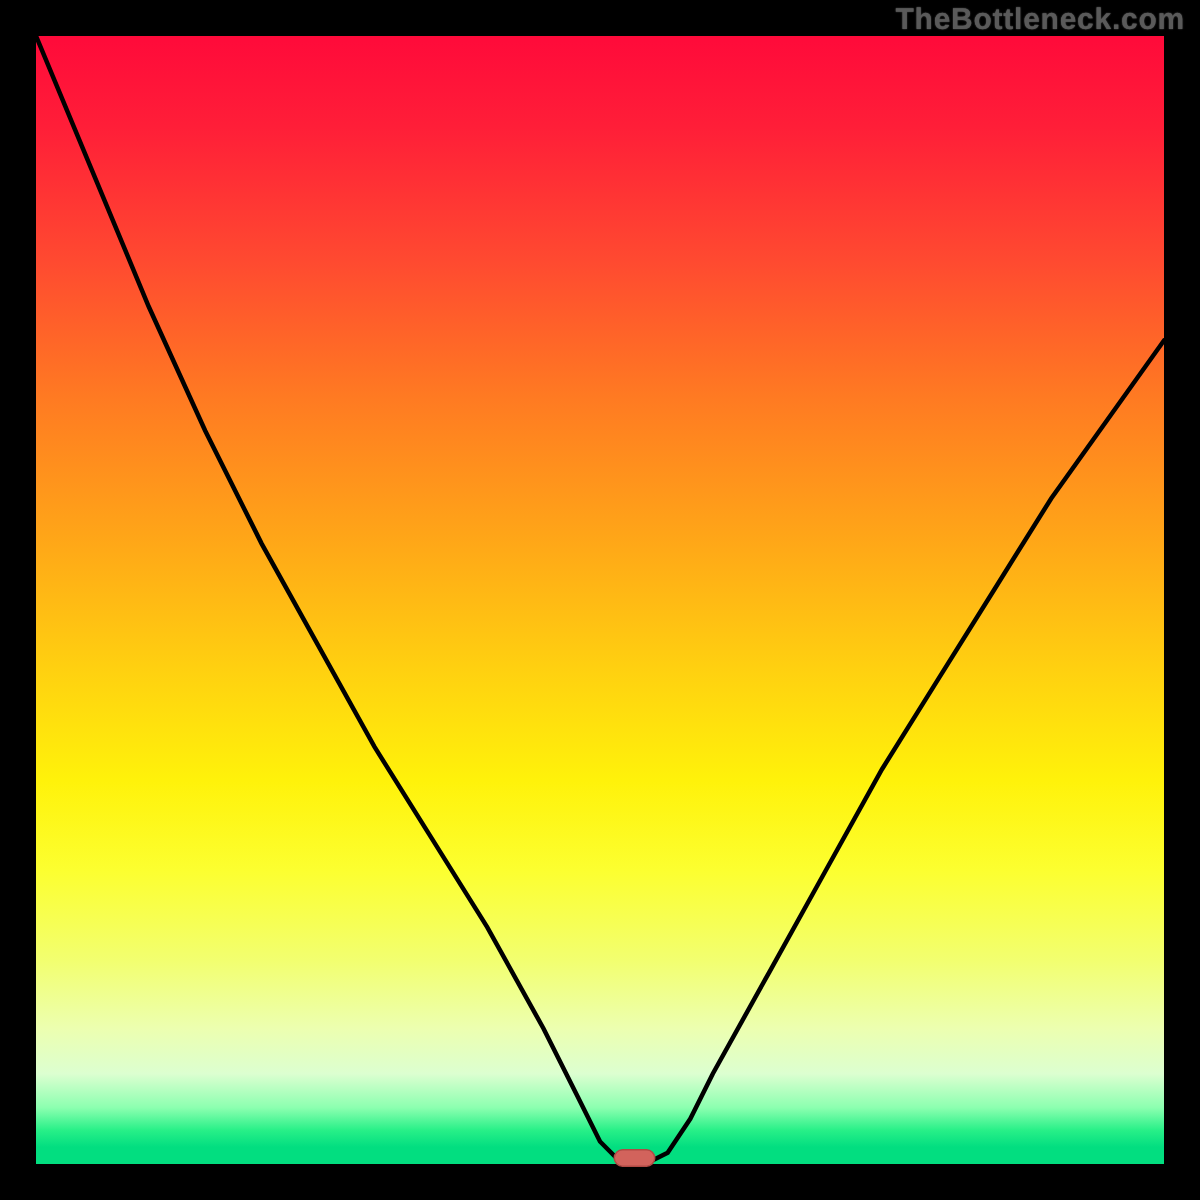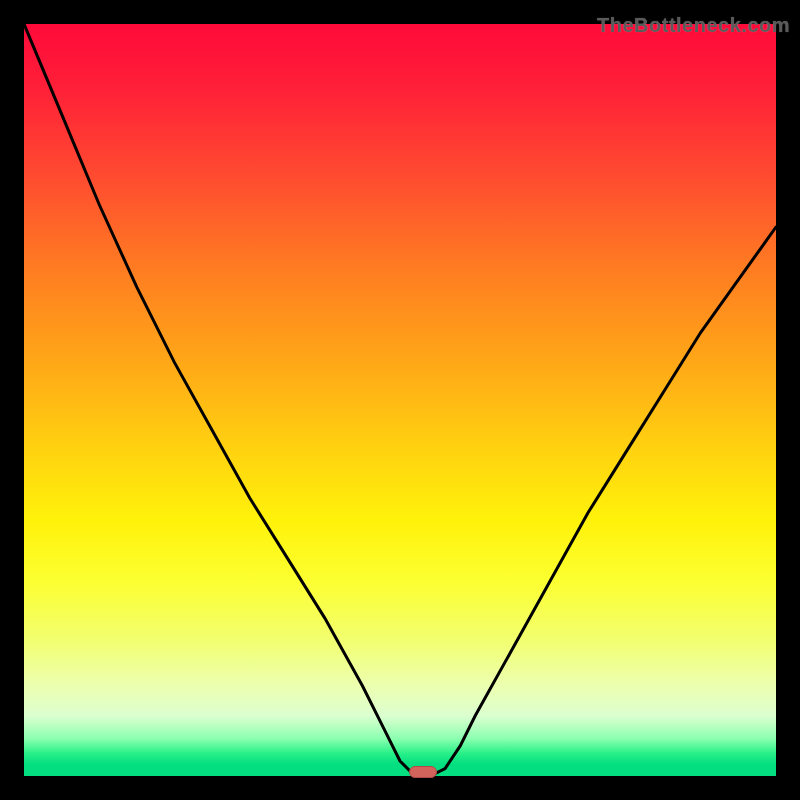--- a/index.html
+++ b/index.html
@@ -37,21 +37,21 @@
       #ecffb0 88%,
       #dcffd0 92%,
       #8cffb0 95%,
       #28f088 97%,
       #02de80 98.5%,
       #02de80 100%
     );
   }
   .attribution {
     position: absolute;
-    top: 14px;
+    top: 2px;
     right: 10px;
     font-family: Arial, Helvetica, sans-serif;
     font-size: 20px;
     font-weight: 600;
     color: #5a5a5a;
     letter-spacing: 0.5px;
     text-shadow: 0 0 1px rgba(255,255,255,0.4);
   }
   svg.curve {
     position: absolute;

